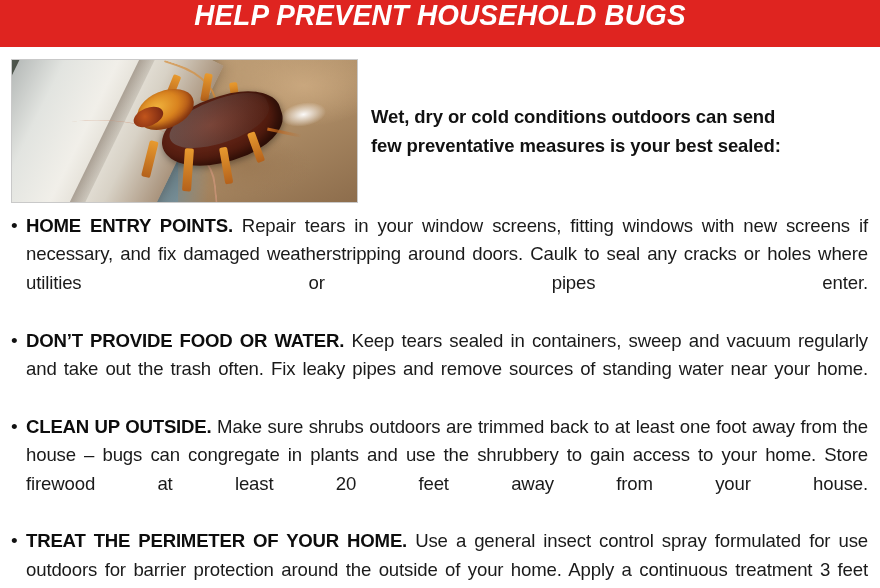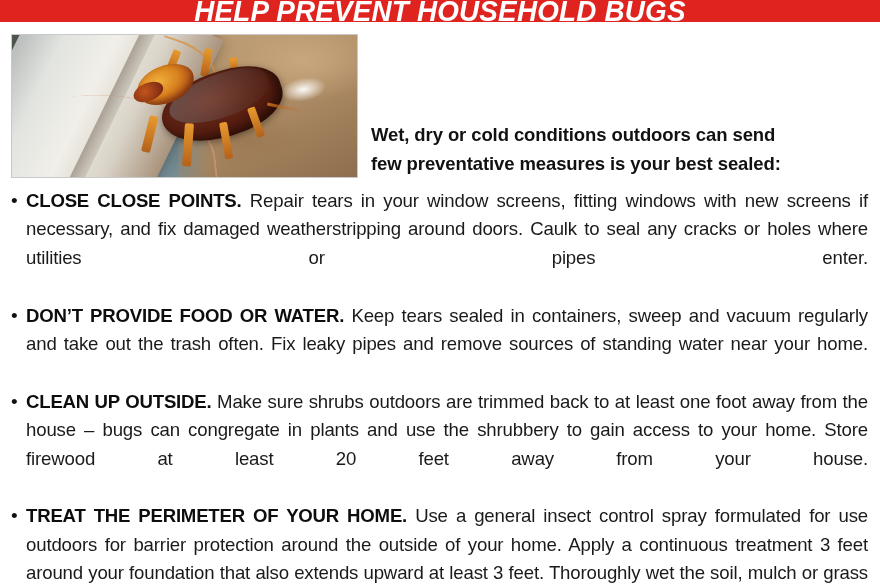--- a/index.html
+++ b/index.html
@@ -12,45 +12,44 @@
     height: 588px;
     font-family: "Liberation Sans", "DejaVu Sans", sans-serif;
     color: #1a1a1a;
     overflow: hidden;
     position: relative;
   }
 
   
   .banner {
     width: 880px;
-    height: 22px;
+    height: 47px;
     background: #df2420;
     display: flex;
-    align-items: center;
     justify-content: center;
     overflow: hidden;
   }
   .banner-title {
     color: #ffffff;
     font-family: "Liberation Sans", "DejaVu Sans", sans-serif;
     font-weight: bold;
     font-style: italic;
     font-size: 29px;
     line-height: 30px;
     letter-spacing: 0.2px;
     white-space: nowrap;
     transform: scaleX(0.96);
     transform-origin: center center;
     padding-bottom: 1px;
   }
 
   
   .top-section {
     display: flex;
-    align-items: flex-end;
+    align-items: center;
     padding: 12px 12px 0 11px;
     box-sizing: border-box;
     width: 880px;
   }
 
   .photo {
     width: 347px;
     height: 144px;
     flex: 0 0 347px;
     position: relative;
@@ -268,21 +267,21 @@
     <span>Wet, dry or cold conditions outdoors can send</span>
     <span>few preventative measures is your best sealed:</span>
   </div>
 
 </div>
 
 <div class="tips">
 
   <div class="tip">
     <div class="bullet">•</div>
-    <div class="tip-text"><span class="lead">CLOSE CLOSE POINTS.</span><span> Repair tears in your window screens, fitting windows with new screens if necessary, and fix damaged weatherstripping around doors. Caulk to seal any cracks or holes where utilities or pipes enter.</span></div>
+    <div class="tip-text"><span class="lead">HOME ENTRY POINTS.</span><span> Repair tears in your window screens, fitting windows with new screens if necessary, and fix damaged weatherstripping around doors. Caulk to seal any cracks or holes where utilities or pipes enter.</span></div>
   </div>
 
   <div class="tip">
     <div class="bullet">•</div>
     <div class="tip-text"><span class="lead">DON’T PROVIDE FOOD OR WATER.</span><span> Keep tears sealed in containers, sweep and vacuum regularly and take out the trash often. Fix leaky pipes and remove sources of standing water near your home.</span></div>
   </div>
 
   <div class="tip">
     <div class="bullet">•</div>
     <div class="tip-text"><span class="lead">CLEAN UP OUTSIDE.</span><span> Make sure shrubs outdoors are trimmed back to at least one foot away from the house – bugs can congregate in plants and use the shrubbery to gain access to your home. Store firewood at least 20 feet away from your house.</span></div>

